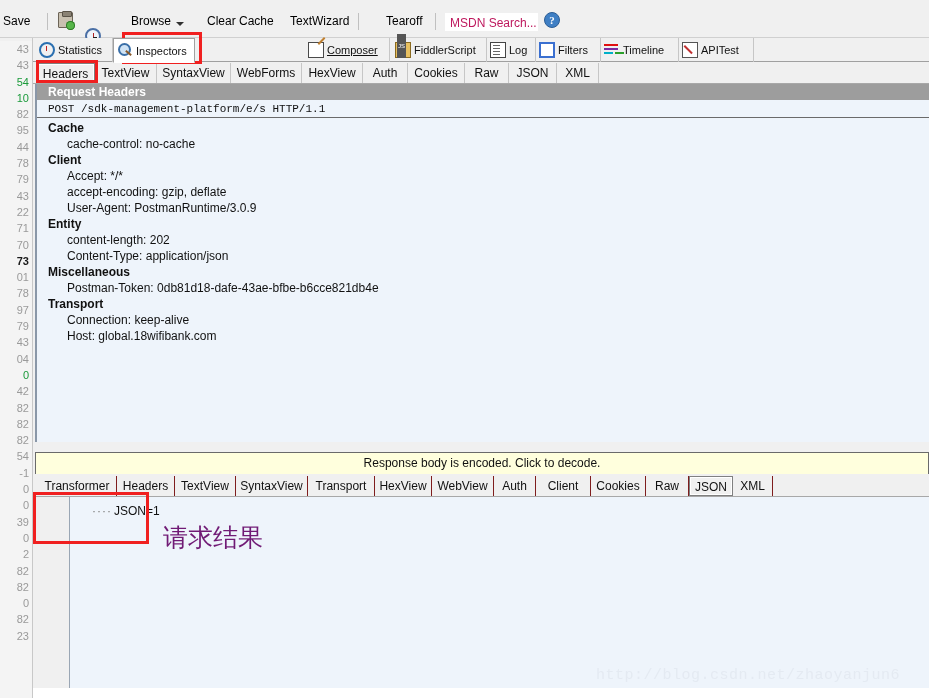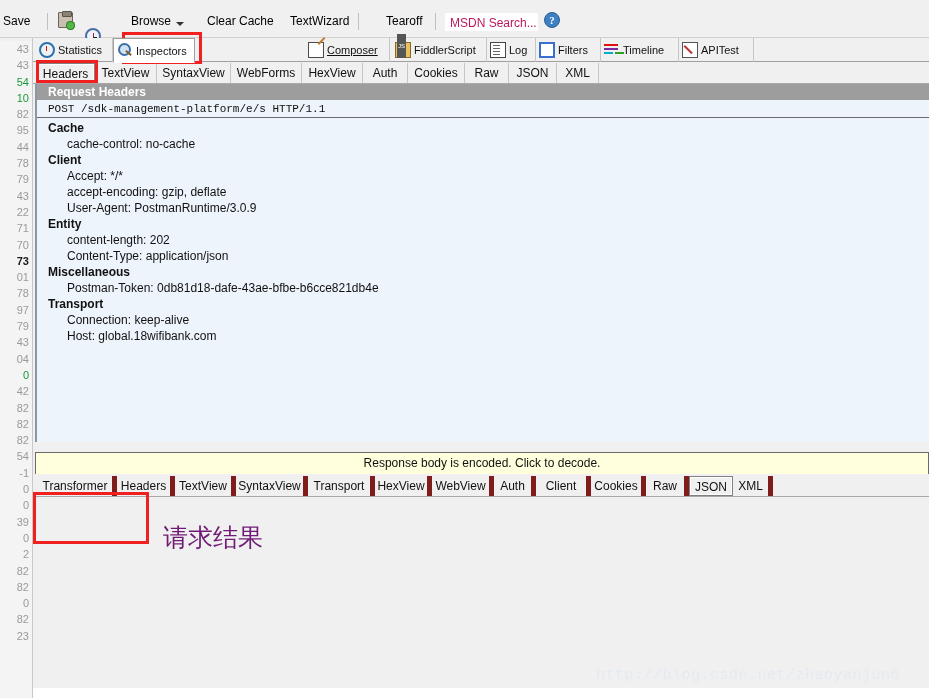--- a/index.html
+++ b/index.html
@@ -337,21 +337,21 @@
     position: absolute; left: 2px; top: 475px;
     width: 894px; height: 22px;
     background: #f0f0f0;
     border-bottom: 1px solid #a8a8a8;
   }
   .rtab {
     position: absolute; top: 1px;
     height: 20px; line-height: 20px;
     font-size: 12px; color: #111;
     text-align: center;
-    border-right: 5px solid #7f1d1d;
+    border-right: 1px solid #7f1d1d;
     white-space: nowrap;
   }
   .rtab.sel {
     background: #f0f0f0;
     border: 1px solid #808080;
     box-shadow: inset 0 0 0 1px #ffffff;
   }
 
   
   #resp-body {
@@ -540,20 +540,25 @@
         <div class="rtab" style="left: 340px; width: 57px;">HexView</div>
         <div class="rtab" style="left: 397px; width: 62px;">WebView</div>
         <div class="rtab" style="left: 459px; width: 42px;">Auth</div>
         <div class="rtab" style="left: 501px; width: 55px;">Client</div>
         <div class="rtab" style="left: 556px; width: 55px;">Cookies</div>
         <div class="rtab" style="left: 611px; width: 43px;">Raw</div>
         <div class="rtab sel" style="left: 654px; width: 44px;">JSON</div>
         <div class="rtab" style="left: 698px; width: 40px;">XML</div>
       </div>
 
+    <div id="resp-body">
+      <div id="json-node">
+        <span class="dots">····</span><span>JSON=1</span>
+      </div>
+    </div>
 
     <div id="bottom-strip"></div>
   </div>
 
   <div class="redbox" style="left:122px;top:32px;width:80px;height:32px;"></div>
   <div class="redbox" style="left:36px;top:60px;width:62px;height:23px;"></div>
   <div class="redbox" style="left:33px;top:492px;width:116px;height:52px;"></div>
   <div id="anno-cn">请求结果</div>
 
   <div id="watermark">http://blog.csdn.net/zhaoyanjun6</div>

